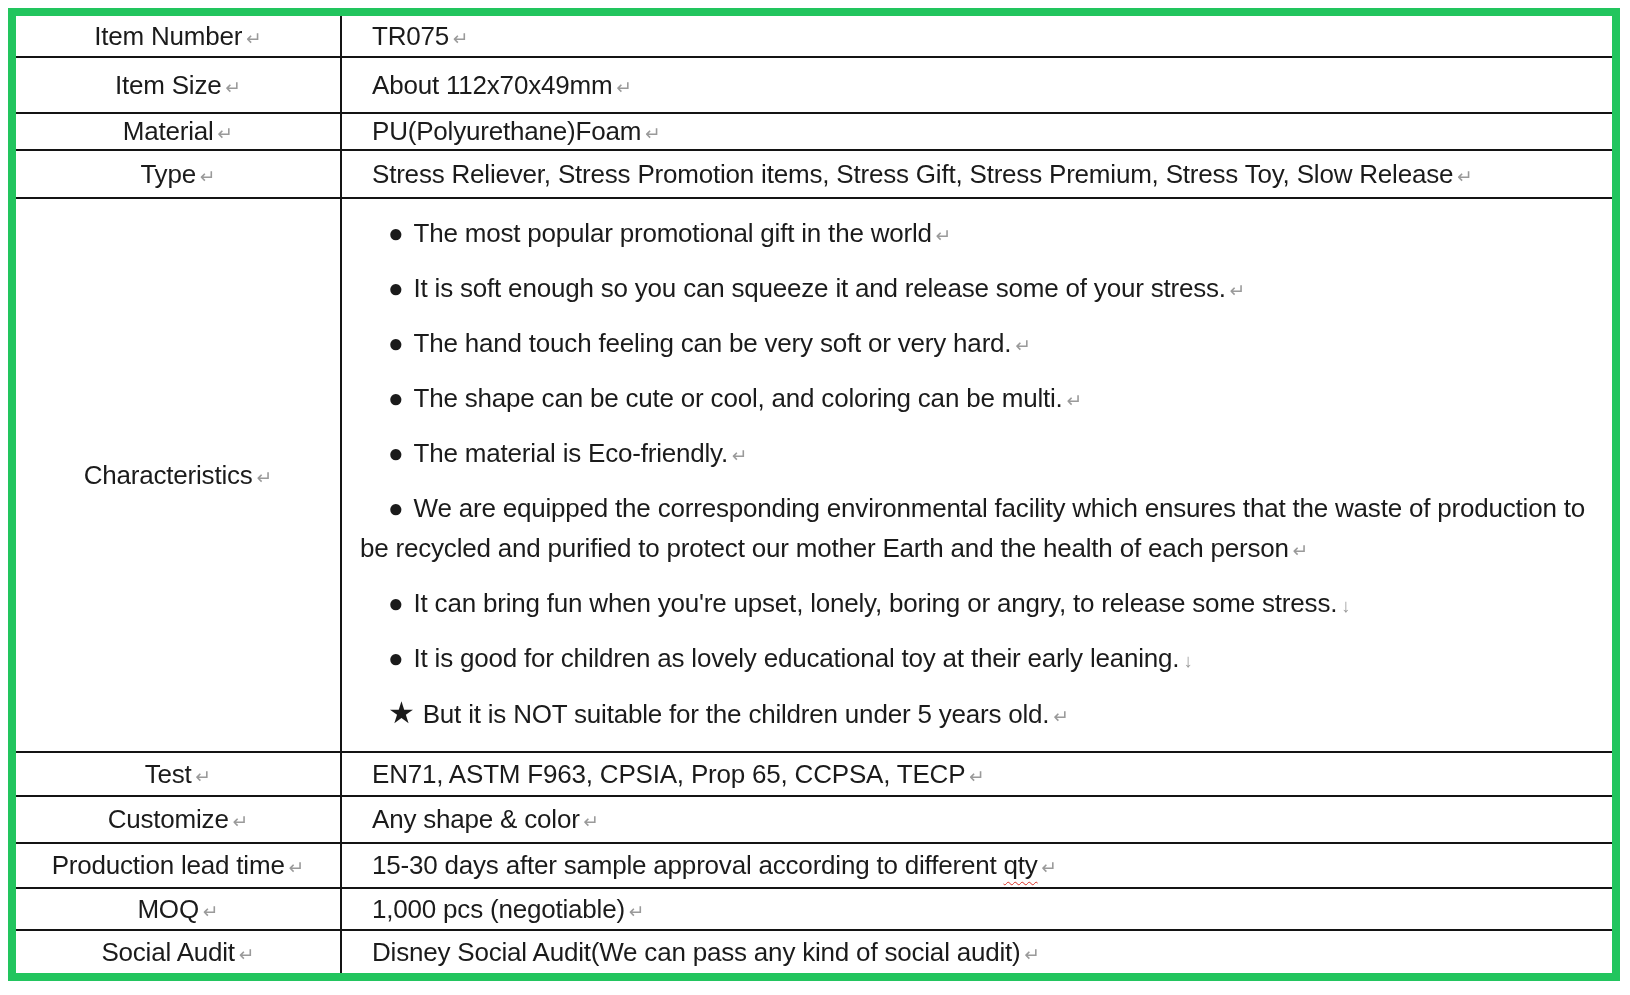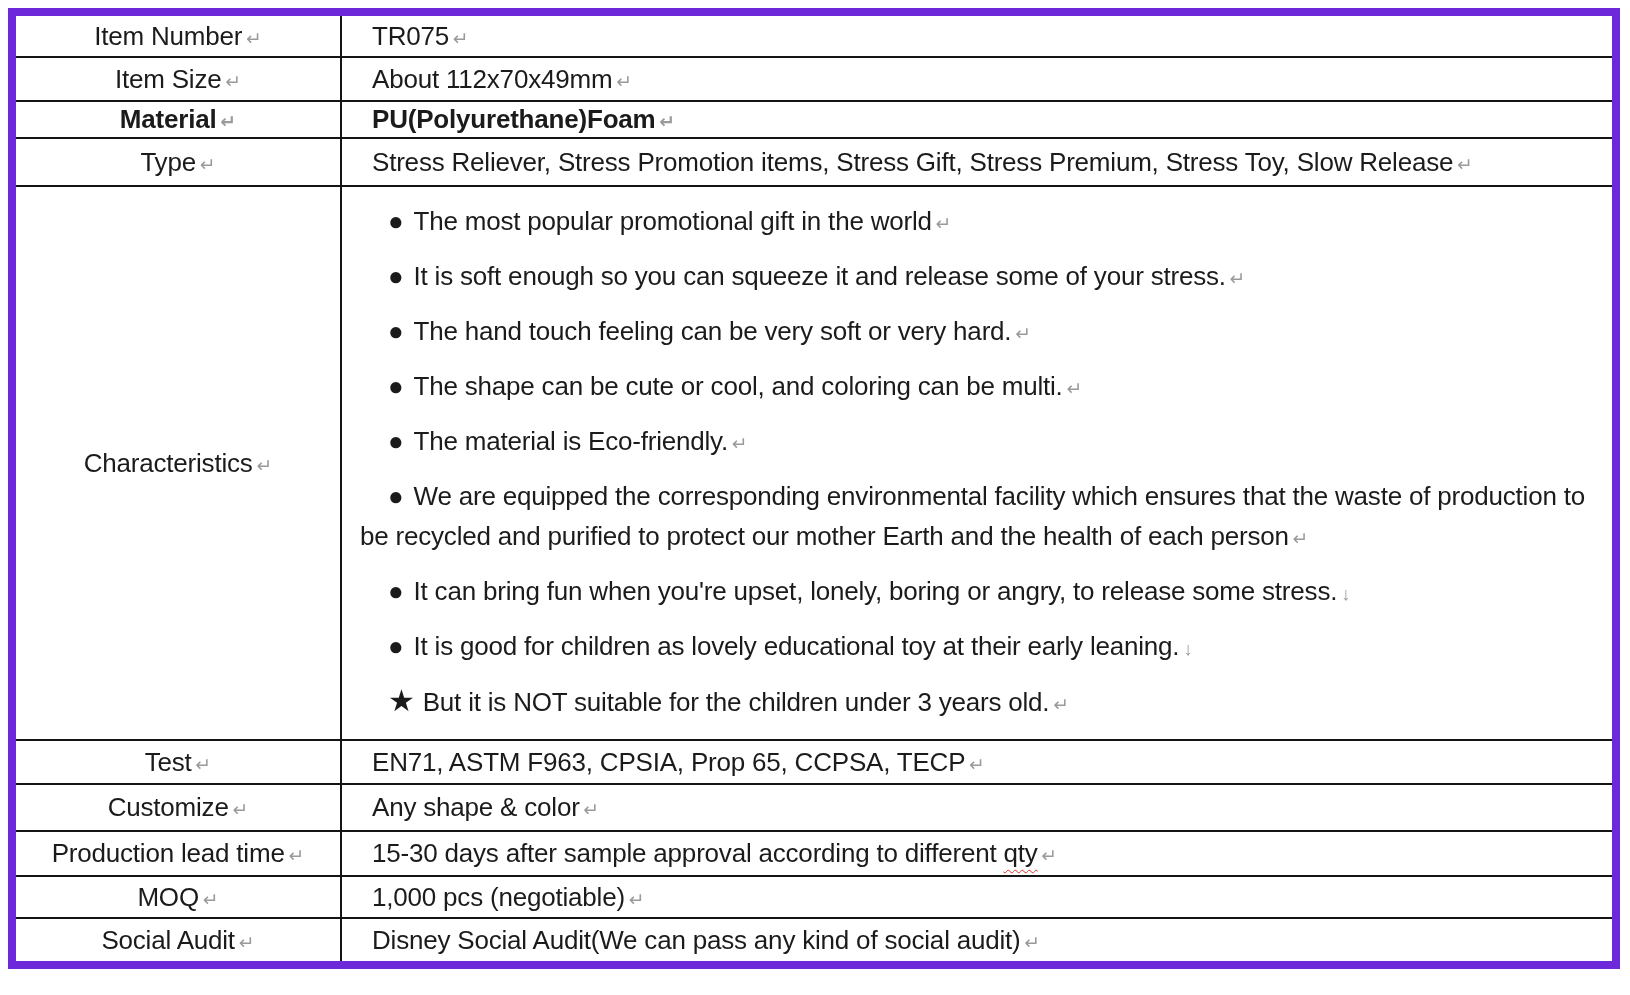--- a/index.html
+++ b/index.html
@@ -15,21 +15,21 @@
     overflow: hidden;
     font-family: "Liberation Sans", "DejaVu Sans", sans-serif;
     color: #1b1b1b;
   }
   table.spec {
     position: absolute;
     left: 8px;
     top: 8px;
     width: 1612px;
     border-collapse: collapse;
-    border: 8px solid #6d28d9;
+    border: 8px solid #22c55e;
     table-layout: fixed;
   }
   td {
     border: 2px solid #141414;
     font-size: 26px;
     letter-spacing: -0.2px;
     vertical-align: middle;
     overflow: hidden;
   }
   td.label-cell {
@@ -80,26 +80,26 @@
 
 <div class="page">
   <table class="spec">
 
     <tbody>
         <tr style="height:45px;">
       <td class="label-cell"><span>Item Number</span><span class="mark">↵</span></td>
       <td class="value-cell"><span>TR075</span><span class="mark">↵</span></td>
     </tr>
 
-    <tr style="height:44px;margin-top:9px;">
+    <tr style="height:56px;margin-top:9px;">
       <td class="label-cell"><span>Item Size</span><span class="mark">↵</span></td>
       <td class="value-cell"><span>About 112x70x49mm</span><span class="mark">↵</span></td>
     </tr>
 
-    <tr style="height:29px;font-weight:bold;">
+    <tr style="height:29px;">
       <td class="label-cell"><span>Material</span><span class="mark">↵</span></td>
       <td class="value-cell"><span>PU(Polyurethane)Foam</span><span class="mark">↵</span></td>
     </tr>
 
 
     <tr style="height:48px;">
       <td class="label-cell"><span>Type</span><span class="mark">↵</span></td>
       <td class="value-cell"><span>Stress Reliever, Stress Promotion items, Stress Gift, Stress Premium, Stress Toy, Slow Release</span><span class="mark">↵</span></td>
     </tr>
 
@@ -107,21 +107,21 @@
       <td class="label-cell"><span>Characteristics</span><span class="mark">↵</span></td>
       <td class="char-cell">
         <p class="char-line"><span class="bullet">●</span><span>The most popular promotional gift in the world</span><span class="mark">↵</span></p>
         <p class="char-line"><span class="bullet">●</span><span>It is soft enough so you can squeeze it and release some of your stress.</span><span class="mark">↵</span></p>
         <p class="char-line"><span class="bullet">●</span><span>The hand touch feeling can be very soft or very hard.</span><span class="mark">↵</span></p>
         <p class="char-line"><span class="bullet">●</span><span>The shape can be cute or cool, and coloring can be multi.</span><span class="mark">↵</span></p>
         <p class="char-line"><span class="bullet">●</span><span>The material is Eco-friendly.</span><span class="mark">↵</span></p>
         <p class="char-line"><span class="bullet">●</span><span>We are equipped the corresponding environmental facility which ensures that the waste of production to be recycled and purified to protect our mother Earth and the health of each person</span><span class="mark">↵</span></p>
         <p class="char-line"><span class="bullet">●</span><span>It can bring fun when you're upset, lonely, boring or angry, to release some stress.</span><span class="mark">↓</span></p>
         <p class="char-line"><span class="bullet">●</span><span>It is good for children as lovely educational toy at their early leaning.</span><span class="mark">↓</span></p>
-        <p class="char-line star-line"><span class="bullet">★</span><span>But it is NOT suitable for the children under 3 years old.</span><span class="mark">↵</span></p>
+        <p class="char-line star-line"><span class="bullet">★</span><span>But it is NOT suitable for the children under 5 years old.</span><span class="mark">↵</span></p>
       </td>
     </tr>
 
     <tr style="height:44px;">
       <td class="label-cell"><span>Test</span><span class="mark">↵</span></td>
       <td class="value-cell"><span>EN71, ASTM F963, CPSIA, Prop 65, CCPSA, TECP</span><span class="mark">↵</span></td>
     </tr>
 
     <tr style="height:47px;">
       <td class="label-cell"><span>Customize</span><span class="mark">↵</span></td>

